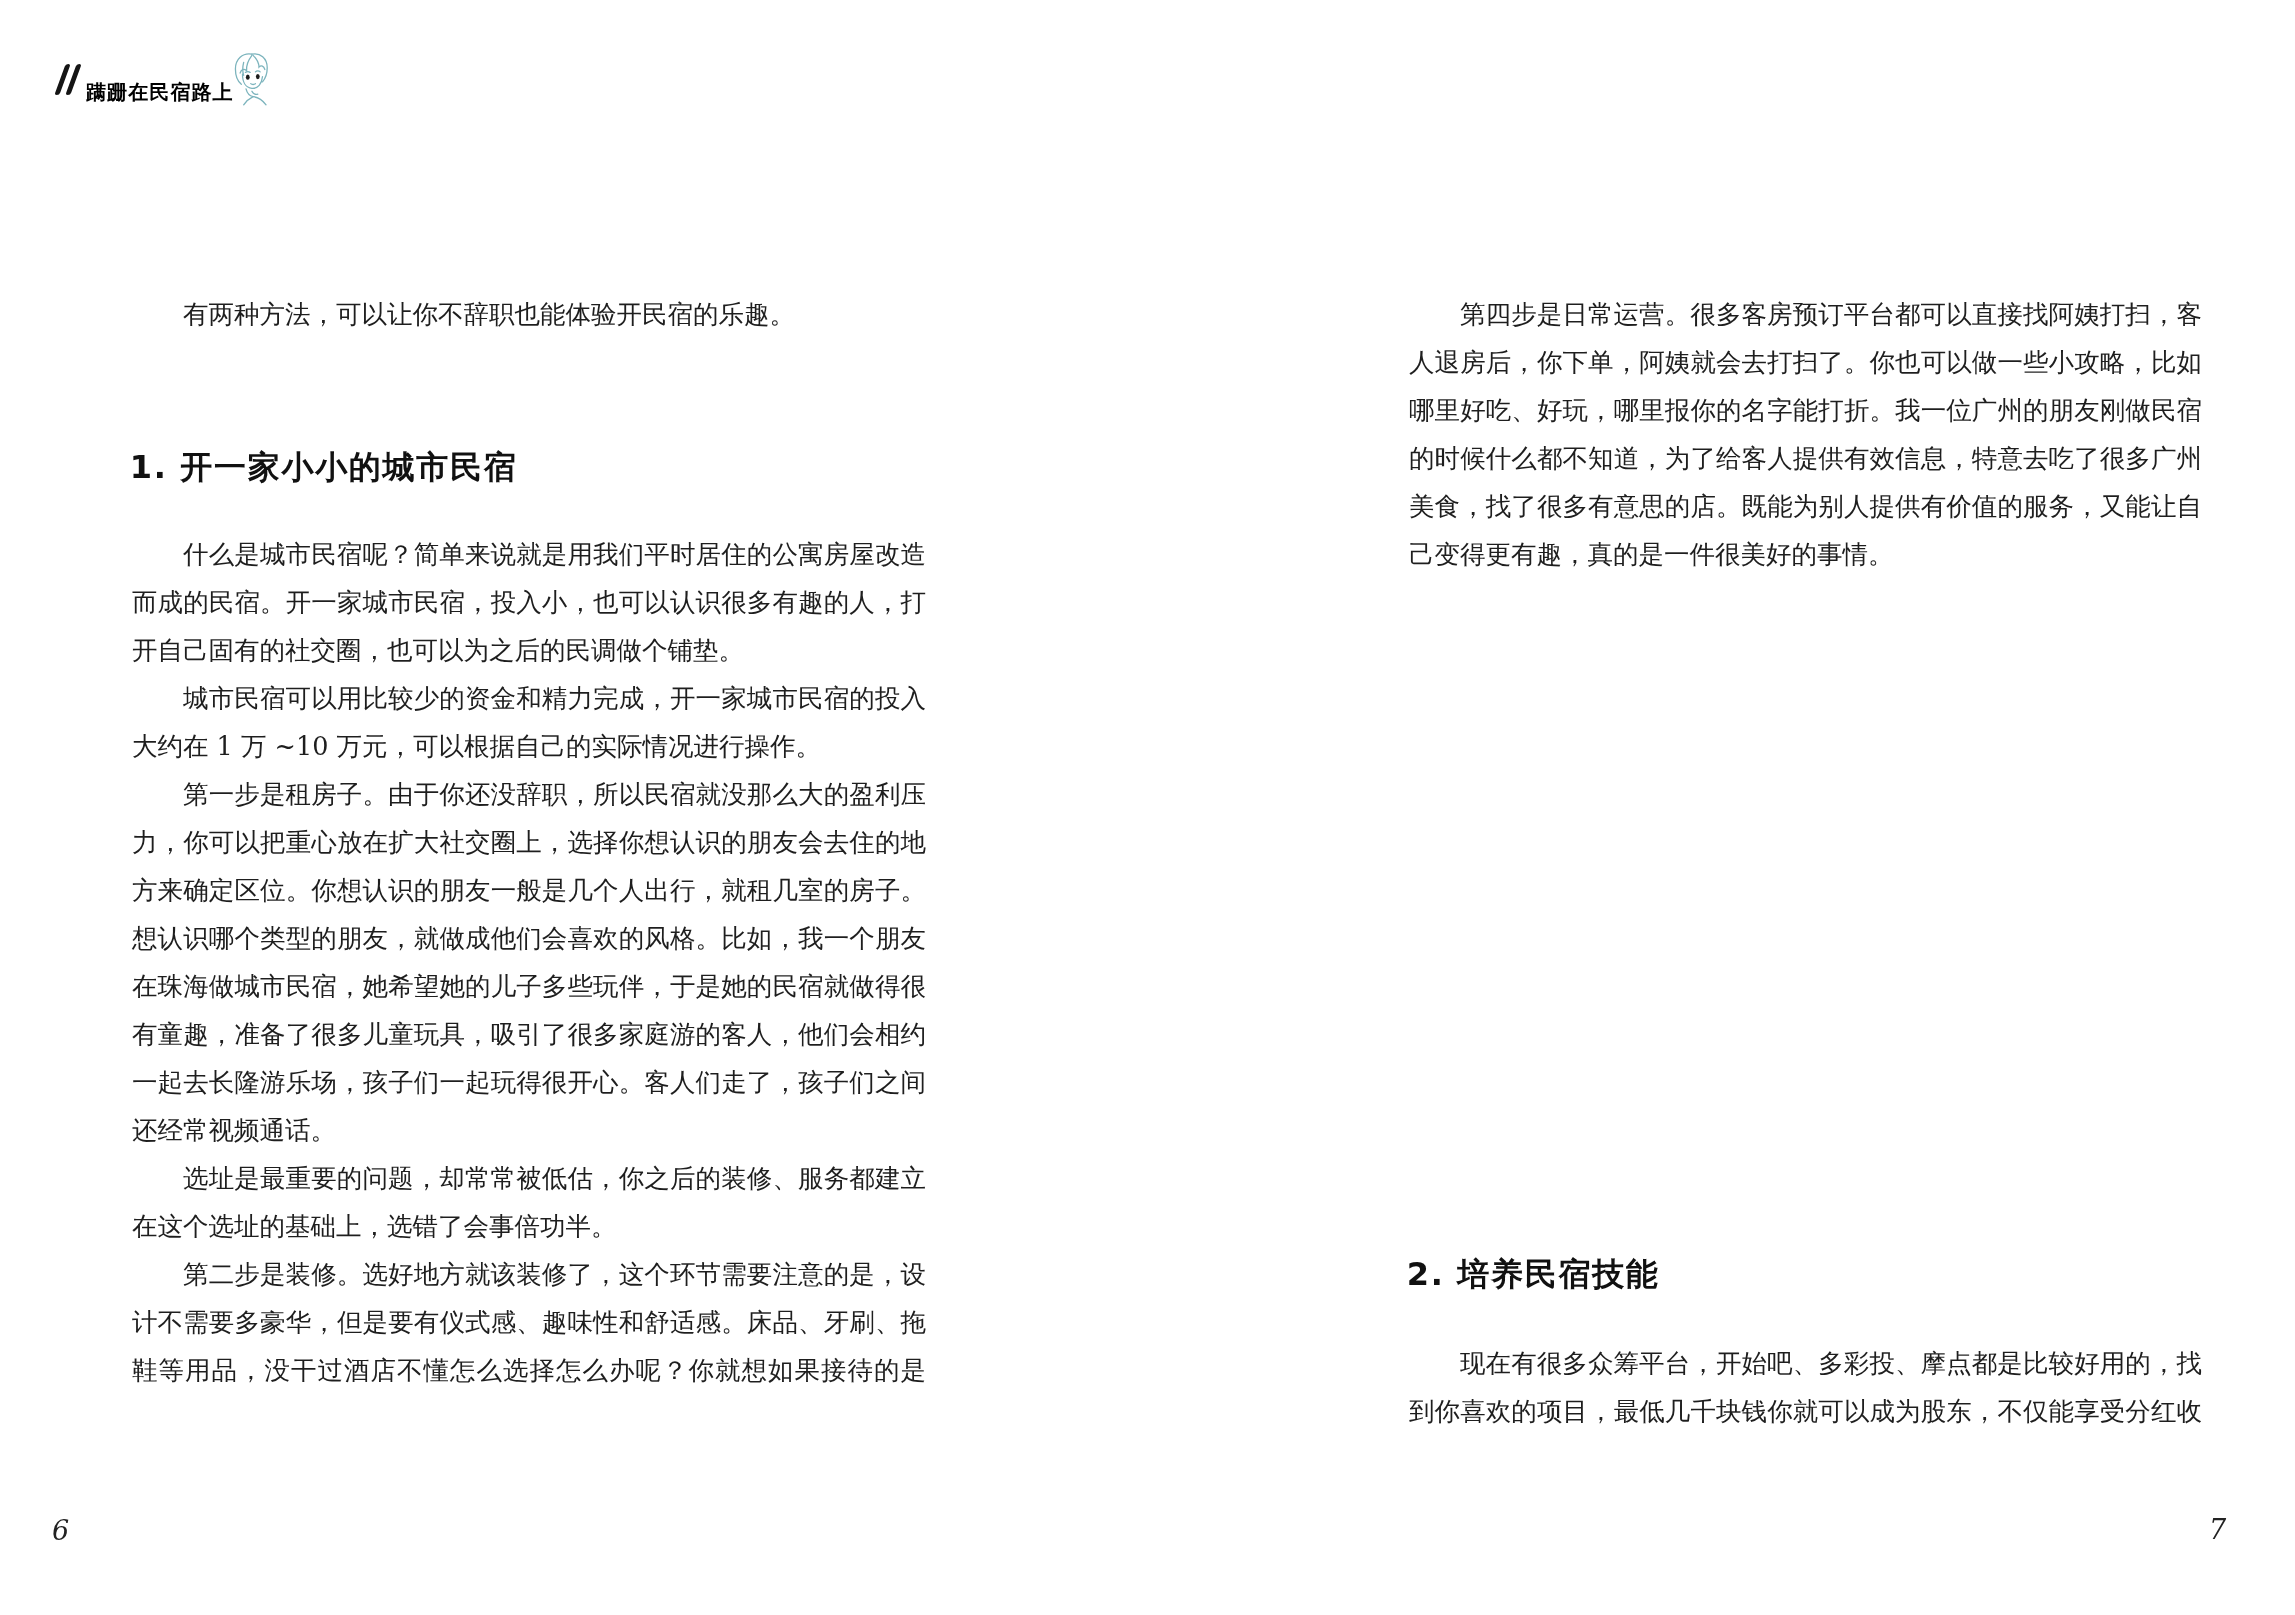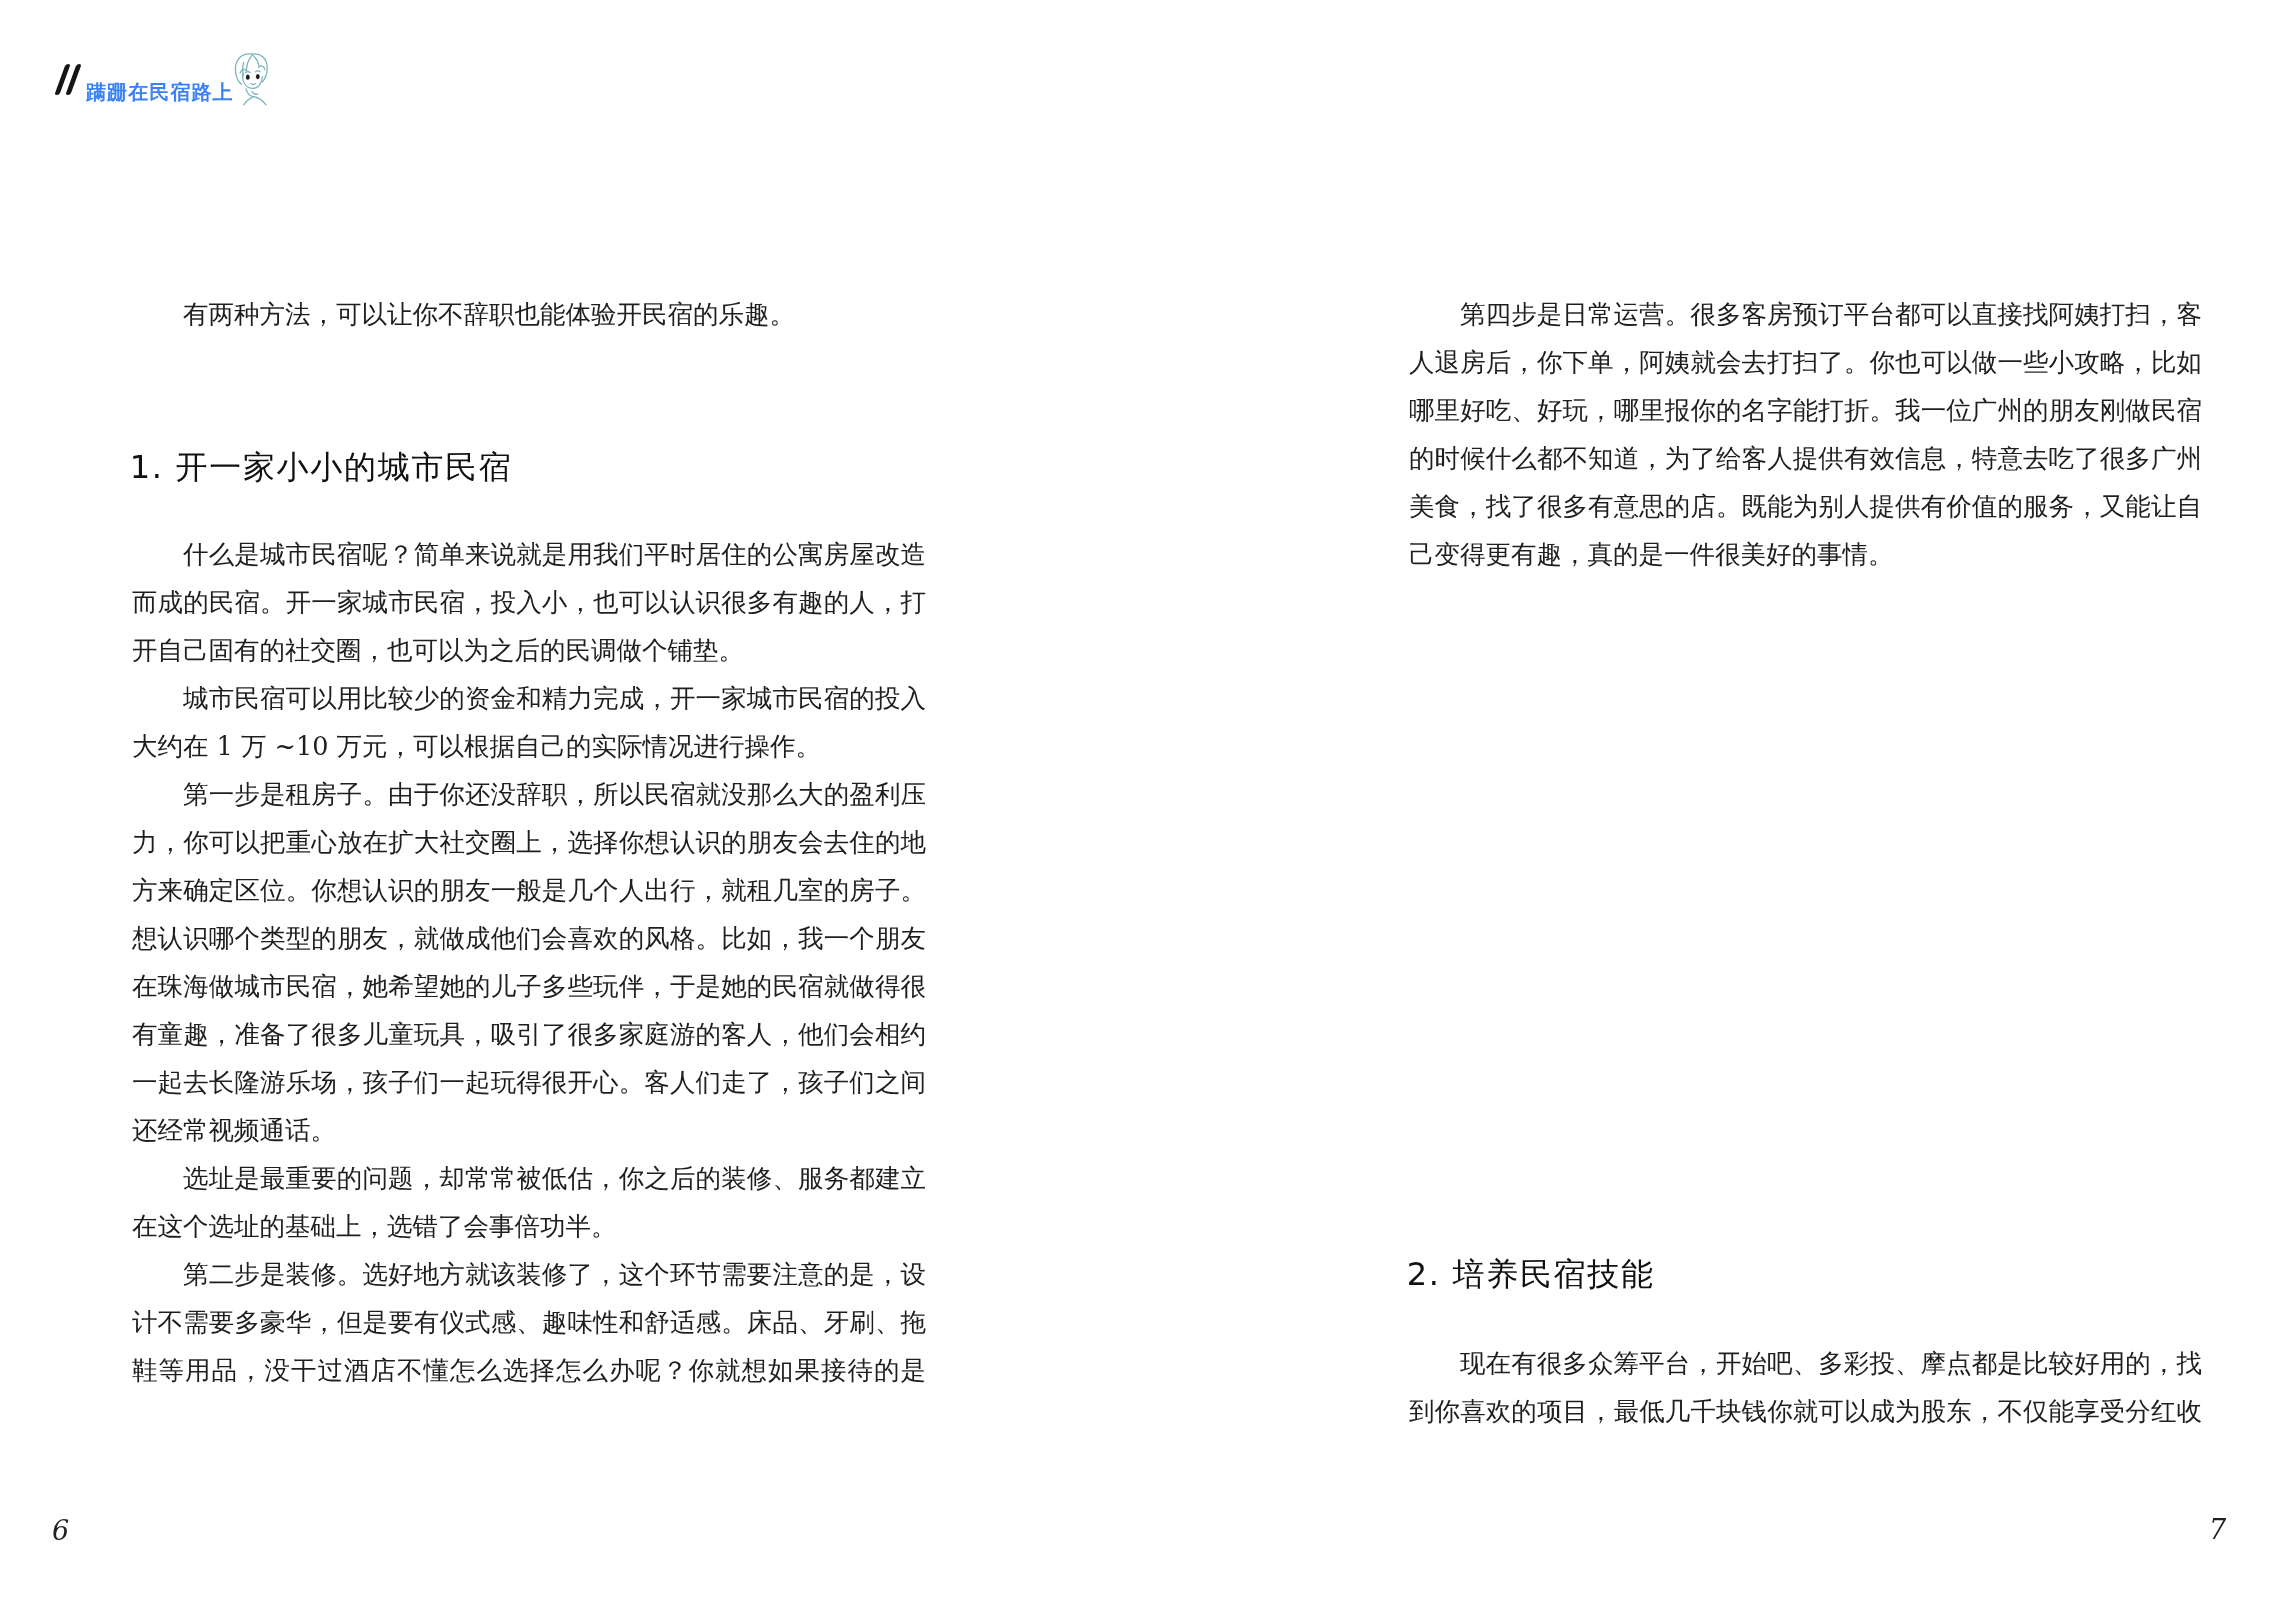--- a/index.html
+++ b/index.html
@@ -16,21 +16,21 @@
   .qmark i{
     position:absolute;top:0;width:5.1px;height:31px;
     background:#151515;border-radius:3.4px;
     transform:skewX(-20deg);
   }
   .qmark i:first-child{left:3.4px;}
   .qmark i:last-child{left:13.6px;}
   .running-title{
     position:absolute;left:86px;top:79px;
     font-size:20px;font-weight:bold;letter-spacing:1.1px;
-    color:#3b82f6;white-space:nowrap;
+    color:#000000;white-space:nowrap;
   }
   .sketch{position:absolute;left:226px;top:49px;width:53px;height:61px;}
   .sketch svg{width:100%;height:100%;}
   
   .page{position:absolute;top:0;height:1193px;}
   .page.left{left:132px;width:794px;}
   .page.right{left:1409px;width:793px;}
   .body-par{
     margin:0;
     font-size:25.5px;line-height:48px;
@@ -39,21 +39,21 @@
   }
   .cont-start{text-indent:0;}
   .cont-end{text-align-last:justify;}
   .intro{
     position:absolute;left:0;right:0;top:290px;margin:0;
     font-size:25.5px;line-height:48px;text-indent:2em;
   }
   .sec-heading{
     margin:0;position:absolute;left:-2.3px;
     font-family:"DejaVu Sans","Liberation Sans",sans-serif;
-    font-weight:normal;font-size:32px;line-height:40px;
+    font-weight:bold;font-size:32px;line-height:40px;
     letter-spacing:1.7px;color:#111111;white-space:nowrap;
   }
   .h-sec1{top:447px;}
   .h-sec2{top:1254px;}
   .left .body-block{position:absolute;left:0;right:0;top:530px;}
   .right .body-block-first{position:absolute;left:0;right:0;top:290px;}
   .right .body-block-after{position:absolute;left:0;right:0;top:1339px;}
   
   .pagenum{
     position:absolute;

